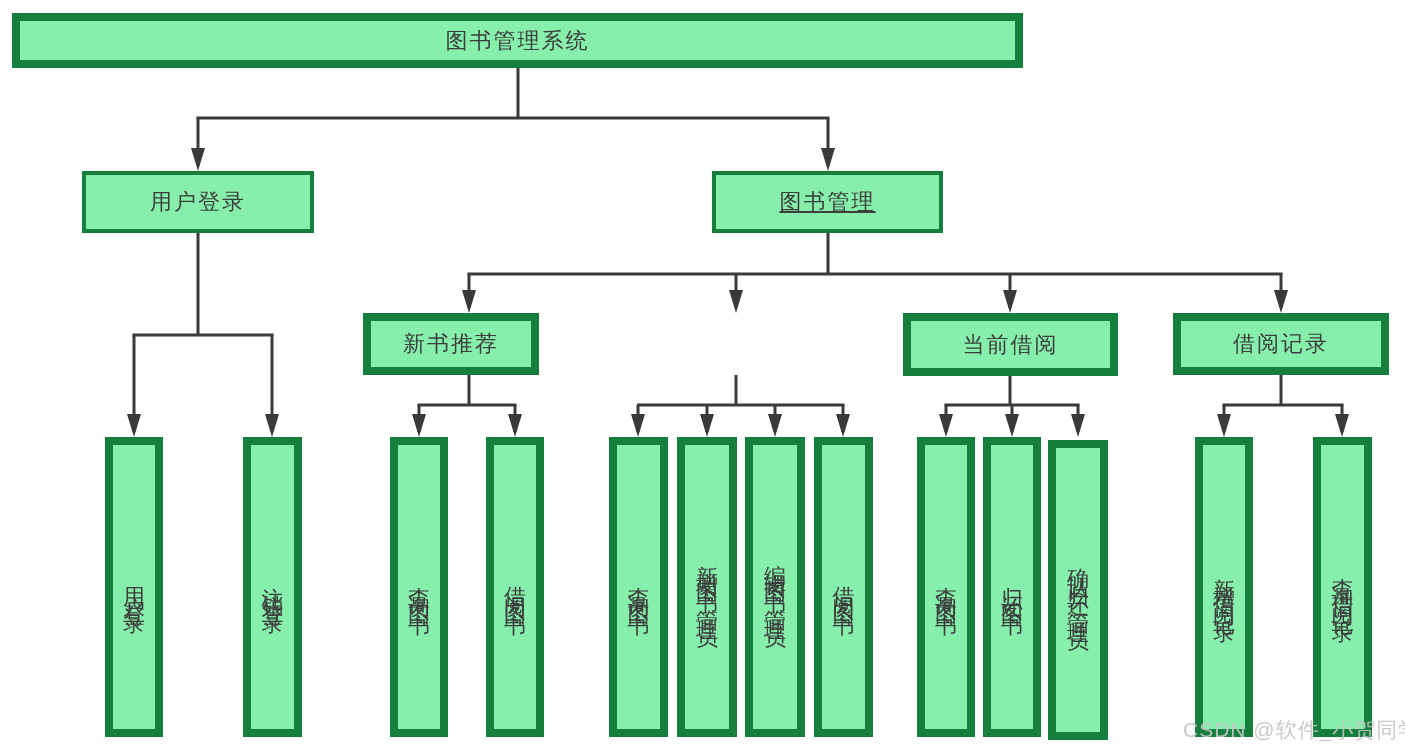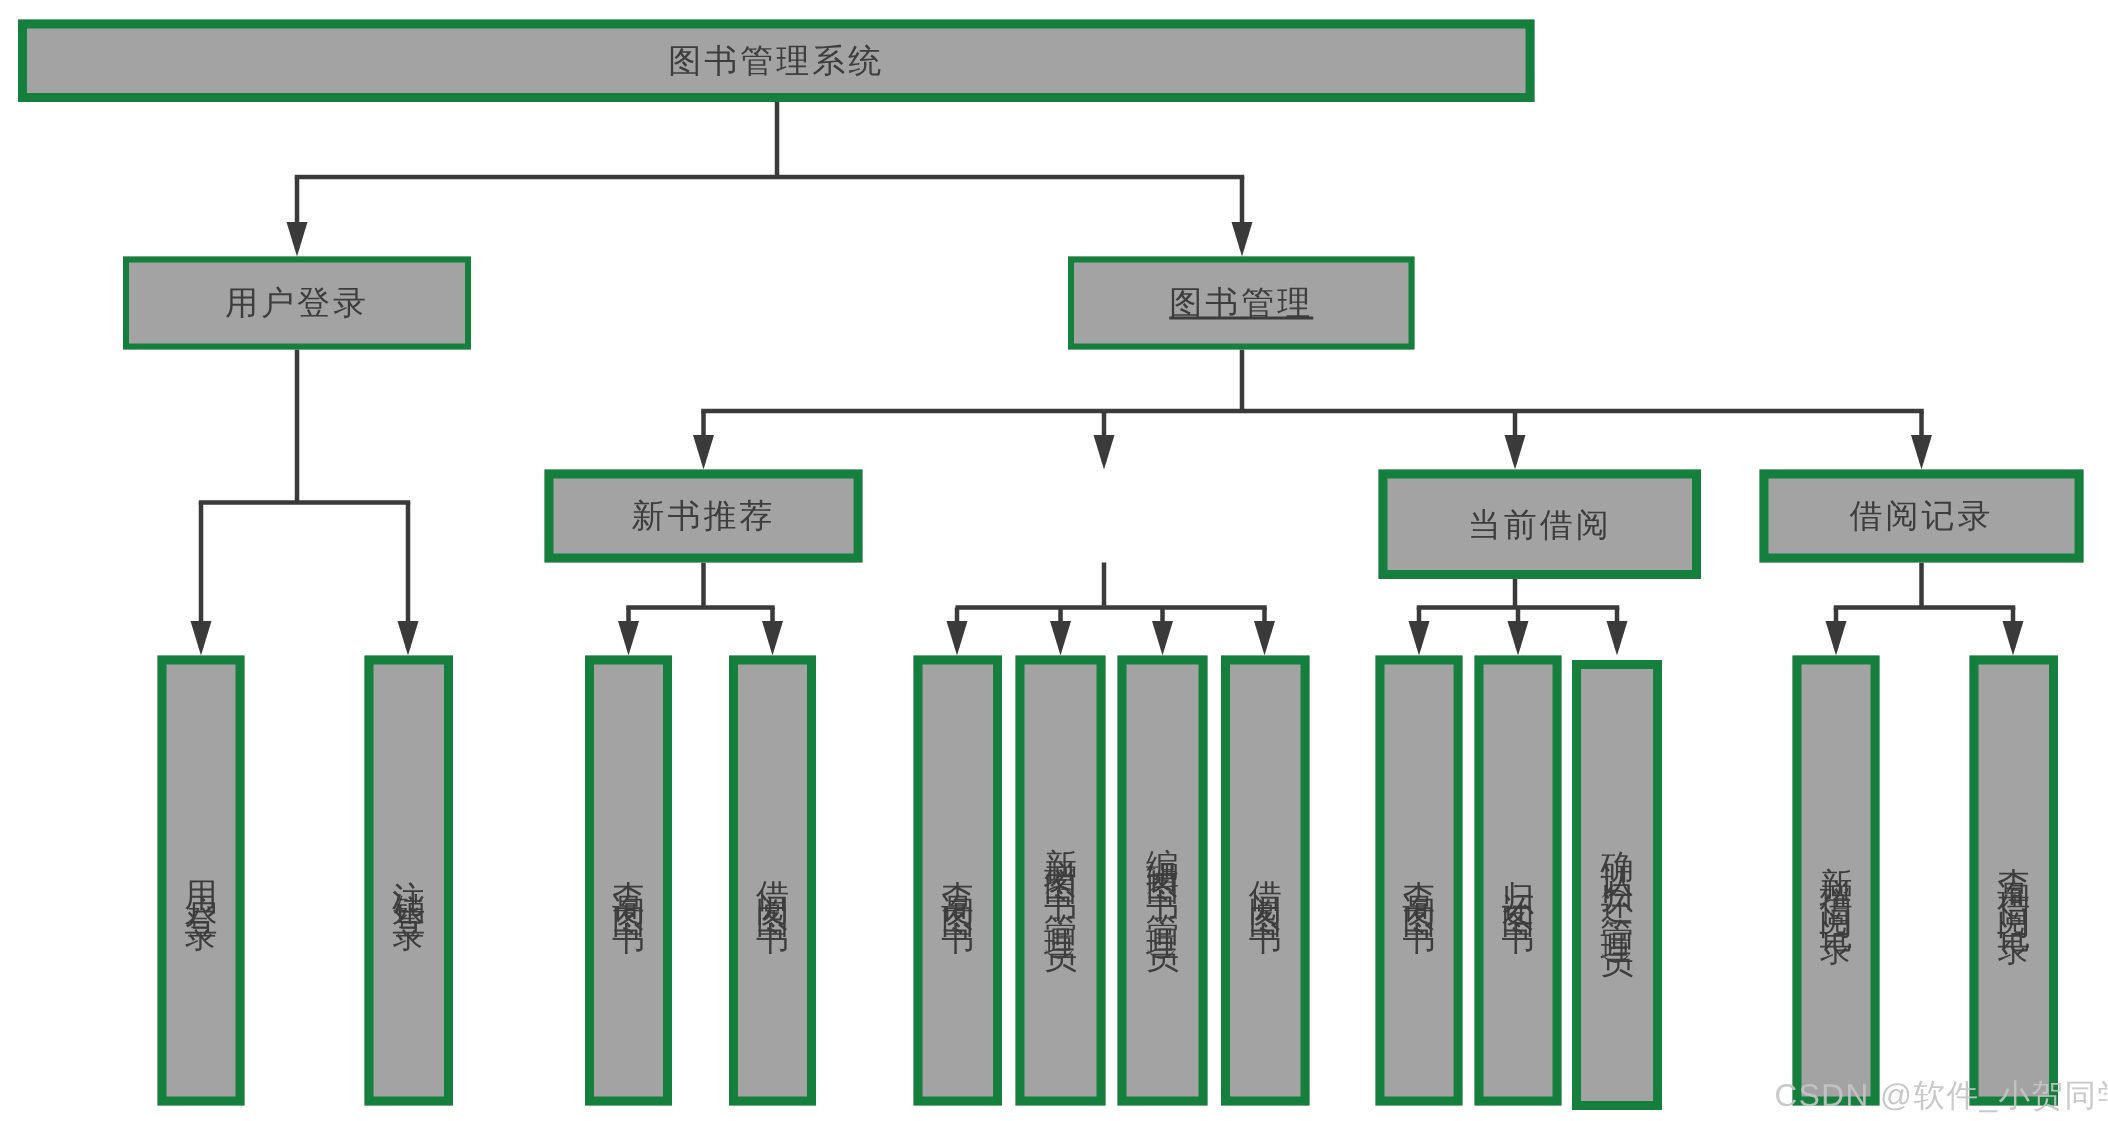--- a/index.html
+++ b/index.html
@@ -19,22 +19,22 @@
     position: absolute;
     left: 0;
     top: 0;
     width: 1405px;
     height: 747px;
     z-index: 1;
   }
   .box {
     position: absolute;
     box-sizing: border-box;
-    background: #a3a3a3;
-    border: 6px solid #15803d;
+    background: #86efac;
+    border: 8px solid #15803d;
     display: flex;
     align-items: center;
     justify-content: center;
     z-index: 2;
     color: #3d3d3d;
   }
   .box.lvl1 { border-width: 4px; }
   .box.h span {
     font-size: 22px;
     letter-spacing: 2px;
@@ -142,24 +142,24 @@
     <span>图书管理系统</span>
   </div>
 
   <div class="box h lvl1" style="left:82px; top:171px; width:232px; height:62px;">
     <span>用户登录</span>
   </div>
   <div class="box h lvl1" style="left:712px; top:171px; width:231px; height:62px;text-decoration:underline;">
     <span>图书管理</span>
   </div>
 
-  <div class="box h" style="left:363px; top:313px; width:212px; height:62px;">
+  <div class="box h" style="left:363px; top:313px; width:176px; height:62px;">
     <span>新书推荐</span>
   </div>
-  <div class="box h" style="left:903px; top:313px; width:215px; height:73px;margin-left:16px;">
+  <div class="box h" style="left:903px; top:313px; width:215px; height:63px;">
     <span>当前借阅</span>
   </div>
   <div class="box h" style="left:1173px; top:313px; width:216px; height:62px;">
     <span>借阅记录</span>
   </div>
 
   <div class="box v" style="left:105px; top:437px; width:58px; height:300px;">
     <span>用户登录</span>
   </div>
   <div class="box v" style="left:243px; top:437px; width:59px; height:300px;">

